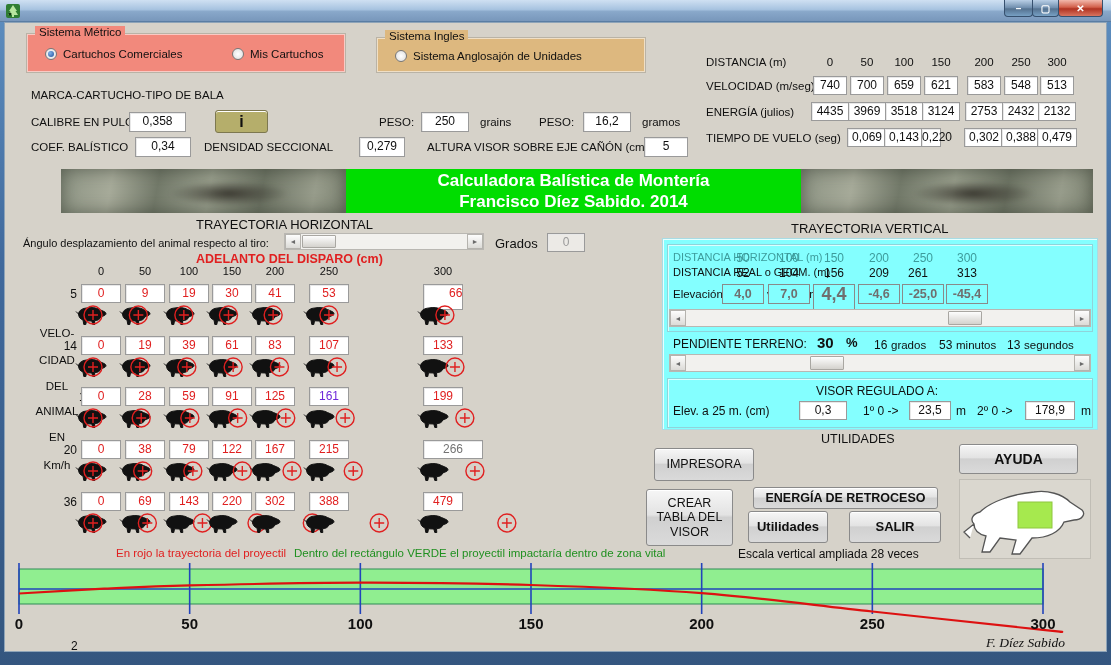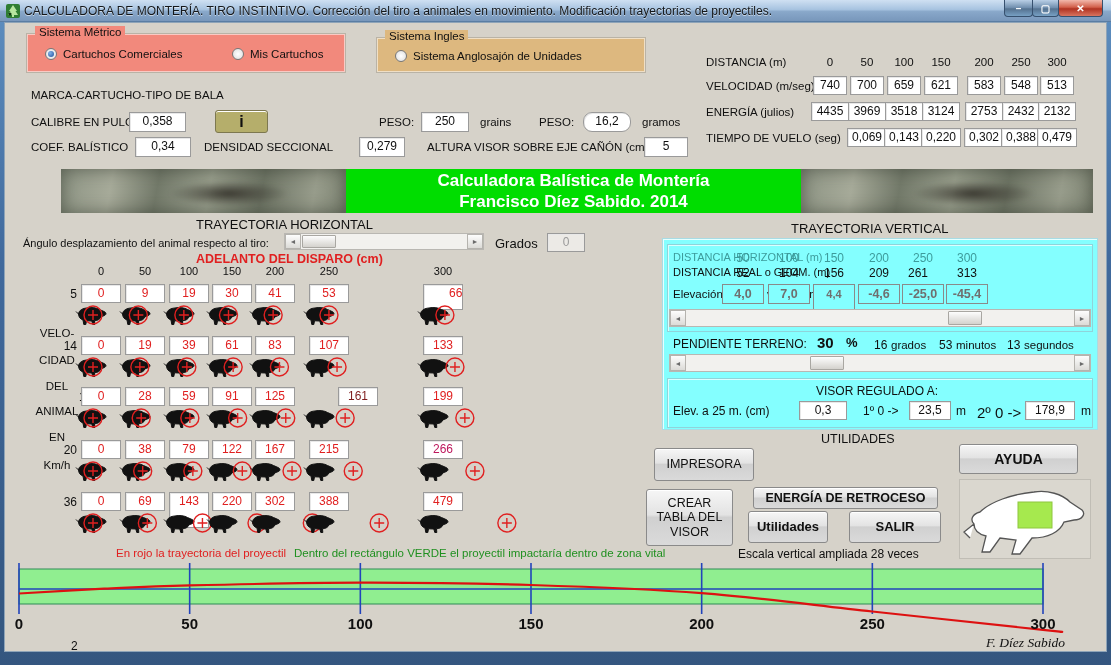--- a/index.html
+++ b/index.html
@@ -50,21 +50,20 @@
 </head>
 <body>
 
 <div id="win">
   <div id="titlebar">
     <svg id="app-icon" viewBox="0 0 14 14">
       <rect x="0" y="0" width="14" height="14" rx="2" fill="#2f7d33"></rect>
       <path d="M7 1 L11 7 L9.5 7 L12 11 L8 11 L8 13 L6 13 L6 11 L2 11 L4.5 7 L3 7 Z" fill="#b8e6a0"></path>
       <circle cx="4" cy="10" r="1.6" fill="#0d3b10"></circle>
     </svg>
-    <span id="title-text">CALCULADORA DE MONTERÍA.  TIRO INSTINTIVO. Corrección del tiro a animales en movimiento.  Modificación trayectorias de proyectiles.</span>
     <div class="winbtns">
       <div class="wbtn min">–</div>
       <div class="wbtn max">▢</div>
       <div class="wbtn close">✕</div>
     </div>
   </div>
 
   <div id="client">
       <div class="abs grp" style="left: 21px; top: 10px; width: 320px; height: 40px; background: rgb(242, 137, 124);">
         <span class="grp-title" style="background: rgb(242, 137, 124);">Sistema Métrico</span>
@@ -85,21 +84,21 @@
         </div>
       </div>
       <div class="abs lbl" style="left: 26px; top: 66px;">MARCA-CARTUCHO-TIPO DE BALA</div>
       <div class="abs lbl" style="left: 26px; top: 93px;">CALIBRE EN PULGAD.</div>
       <div class="abs box" style="left: 124px; top: 89px; width: 57px; height: 20px;">0,358</div>
       <div class="abs btn" style="left: 210px; top: 87px; width: 53px; height: 23px; background: rgb(181, 174, 107); font-weight: bold; border: 1px solid rgb(125, 120, 80);">i</div>
       <div class="abs lbl" style="left: 374px; top: 93px;">PESO:</div>
       <div class="abs box" style="left: 416px; top: 89px; width: 48px; height: 20px;">250</div>
       <div class="abs lbl" style="left: 475px; top: 93px;">grains</div>
       <div class="abs lbl" style="left: 534px; top: 93px;">PESO:</div>
-      <div class="abs box" style="left: 578px; top: 89px; width: 48px; height: 20px; border-radius: 9px;">16,2</div>
+      <div class="abs box" style="left: 578px; top: 89px; width: 48px; height: 20px;">16,2</div>
       <div class="abs lbl" style="left: 637px; top: 93px;">gramos</div>
       <div class="abs lbl" style="left: 26px; top: 118px;">COEF. BALÍSTICO</div>
       <div class="abs box" style="left: 130px; top: 114px; width: 56px; height: 20px;">0,34</div>
       <div class="abs lbl" style="left: 199px; top: 118px;">DENSIDAD SECCIONAL</div>
       <div class="abs box" style="left: 354px; top: 114px; width: 46px; height: 20px;">0,279</div>
       <div class="abs lbl" style="left: 422px; top: 118px;">ALTURA VISOR SOBRE EJE CAÑÓN (cm)</div>
       <div class="abs box" style="left: 639px; top: 114px; width: 44px; height: 20px;">5</div>
       <div class="abs lbl" style="left: 701px; top: 33px;">DISTANCIA (m)</div>
       <div class="abs lbl" style="left: 811px; top: 33px; width: 28px; text-align: center;">0</div>
       <div class="abs lbl" style="left: 848px; top: 33px; width: 28px; text-align: center;">50</div>
@@ -120,21 +119,21 @@
       <div class="abs box" style="left: 806px; top: 79px; width: 38px; height: 19px;">4435</div>
       <div class="abs box" style="left: 843px; top: 79px; width: 38px; height: 19px;">3969</div>
       <div class="abs box" style="left: 880px; top: 79px; width: 38px; height: 19px;">3518</div>
       <div class="abs box" style="left: 917px; top: 79px; width: 38px; height: 19px;">3124</div>
       <div class="abs box" style="left: 960px; top: 79px; width: 38px; height: 19px;">2753</div>
       <div class="abs box" style="left: 997px; top: 79px; width: 38px; height: 19px;">2432</div>
       <div class="abs box" style="left: 1033px; top: 79px; width: 38px; height: 19px;">2132</div>
       <div class="abs lbl" style="left: 701px; top: 109px;">TIEMPO DE VUELO (seg)</div>
       <div class="abs box" style="left: 842px; top: 105px; width: 40px; height: 19px;">0,069</div>
       <div class="abs box" style="left: 879px; top: 105px; width: 40px; height: 19px;">0,143</div>
-      <div class="abs box" style="left: 916px; top: 105px; width: 40px; height: 19px;">0,220</div>
+      <div class="abs box" style="left: 916px; top: 105px; width: 20px; height: 19px;">0,220</div>
       <div class="abs box" style="left: 959px; top: 105px; width: 40px; height: 19px;">0,302</div>
       <div class="abs box" style="left: 996px; top: 105px; width: 40px; height: 19px;">0,388</div>
       <div class="abs box" style="left: 1032px; top: 105px; width: 40px; height: 19px;">0,479</div>
       <div class="abs " style="left: 56px; top: 146px; width: 285px; height: 44px; background: linear-gradient(100deg, rgb(141, 148, 132) 0%, rgb(167, 171, 154) 18%, rgb(115, 122, 106) 34%, rgb(154, 160, 142) 52%, rgb(110, 117, 101) 70%, rgb(152, 157, 140) 88%, rgb(127, 133, 116) 100%); box-shadow: rgba(40, 45, 35, 0.55) 0px 0px 18px inset;">
         <div style="position: absolute; left: 38%; top: 28%; width: 42%; height: 55%; background: radial-gradient(closest-side, rgb(58, 56, 48), rgba(58, 56, 48, 0)); filter: blur(2px);"></div>
       </div>
       <div class="abs " style="left: 796px; top: 146px; width: 292px; height: 44px; background: linear-gradient(100deg, rgb(141, 148, 132) 0%, rgb(167, 171, 154) 18%, rgb(115, 122, 106) 34%, rgb(154, 160, 142) 52%, rgb(110, 117, 101) 70%, rgb(152, 157, 140) 88%, rgb(127, 133, 116) 100%); box-shadow: rgba(40, 45, 35, 0.55) 0px 0px 18px inset;">
         <div style="position: absolute; left: 38%; top: 28%; width: 42%; height: 55%; background: radial-gradient(closest-side, rgb(58, 56, 48), rgba(58, 56, 48, 0)); filter: blur(2px);"></div>
       </div>
       <div class="abs " style="left: 341px; top: 146px; width: 455px; height: 44px; background: rgb(0, 221, 0); display: flex; flex-direction: column; align-items: center; justify-content: center; font-family: &quot;DejaVu Serif&quot;, serif; color: rgb(255, 255, 255); font-weight: bold; font-size: 17px; line-height: 21px;">
@@ -350,21 +349,21 @@
       <div class="abs box redtxt" style="left: 250px; top: 364px; width: 40px; height: 19px; color: rgb(224, 32, 32);">125</div>
       <div class="abs " style="left: 244px; top: 384px; width: 110px; height: 26px; overflow: visible;">
         <svg width="110" height="26" viewBox="0 0 110 26">
           <path d="M3.5,10 C4,6 8,4.2 12,4 C16,3.2 21,3.5 24.5,5.5 L29,7.5 C31.5,8.5 31.5,10.5 29.5,11.5 L26,12.8 C25,15.5 22.5,16.5 19.5,16.8 L19.8,20.5 L17.8,20.5 L16.8,17 L11.5,16.8 L10.8,20.5 L8.8,20.5 L8,16 C5.5,15 3.8,13.5 3.5,10 Z M3.5,10 L1,7.5" fill="#111" stroke="#111" stroke-width="1"></path>
           <g>
             <circle cx="36.75" cy="11" r="9" fill="none" stroke="#e02020" stroke-width="1.4"></circle>
             <path d="M31.75,11 H41.75 M36.75,6 V16" stroke="#e02020" stroke-width="1.4"></path>
           </g>
         </svg>
       </div>
-      <div class="abs box redtxt" style="left: 304px; top: 364px; width: 40px; height: 19px; color: #7f1d1d; margin-left: 29px;">161</div>
+      <div class="abs box redtxt" style="left: 304px; top: 364px; width: 40px; height: 19px; color: #6d28d9;">161</div>
       <div class="abs " style="left: 298px; top: 384px; width: 110px; height: 26px; overflow: visible;">
         <svg width="110" height="26" viewBox="0 0 110 26">
           <path d="M3.5,10 C4,6 8,4.2 12,4 C16,3.2 21,3.5 24.5,5.5 L29,7.5 C31.5,8.5 31.5,10.5 29.5,11.5 L26,12.8 C25,15.5 22.5,16.5 19.5,16.8 L19.8,20.5 L17.8,20.5 L16.8,17 L11.5,16.8 L10.8,20.5 L8.8,20.5 L8,16 C5.5,15 3.8,13.5 3.5,10 Z M3.5,10 L1,7.5" fill="#111" stroke="#111" stroke-width="1"></path>
           <g>
             <circle cx="42.15" cy="11" r="9" fill="none" stroke="#e02020" stroke-width="1.4"></circle>
             <path d="M37.15,11 H47.15 M42.15,6 V16" stroke="#e02020" stroke-width="1.4"></path>
           </g>
         </svg>
       </div>
       <div class="abs box redtxt" style="left: 418px; top: 364px; width: 40px; height: 19px; color: rgb(224, 32, 32);">199</div>
@@ -431,21 +430,21 @@
       <div class="abs box redtxt" style="left: 304px; top: 417px; width: 40px; height: 19px; color: rgb(224, 32, 32);">215</div>
       <div class="abs " style="left: 298px; top: 437px; width: 110px; height: 26px; overflow: visible;">
         <svg width="110" height="26" viewBox="0 0 110 26">
           <path d="M3.5,10 C4,6 8,4.2 12,4 C16,3.2 21,3.5 24.5,5.5 L29,7.5 C31.5,8.5 31.5,10.5 29.5,11.5 L26,12.8 C25,15.5 22.5,16.5 19.5,16.8 L19.8,20.5 L17.8,20.5 L16.8,17 L11.5,16.8 L10.8,20.5 L8.8,20.5 L8,16 C5.5,15 3.8,13.5 3.5,10 Z M3.5,10 L1,7.5" fill="#111" stroke="#111" stroke-width="1"></path>
           <g>
             <circle cx="50.25" cy="11" r="9" fill="none" stroke="#e02020" stroke-width="1.4"></circle>
             <path d="M45.25,11 H55.25 M50.25,6 V16" stroke="#e02020" stroke-width="1.4"></path>
           </g>
         </svg>
       </div>
-      <div class="abs box redtxt" style="left: 418px; top: 417px; width: 40px; height: 19px; color: #be185d;">266</div>
+      <div class="abs box redtxt" style="left: 418px; top: 417px; width: 60px; height: 19px; color: #737373;">266</div>
       <div class="abs " style="left: 412px; top: 437px; width: 110px; height: 26px; overflow: visible;">
         <svg width="110" height="26" viewBox="0 0 110 26">
           <path d="M3.5,10 C4,6 8,4.2 12,4 C16,3.2 21,3.5 24.5,5.5 L29,7.5 C31.5,8.5 31.5,10.5 29.5,11.5 L26,12.8 C25,15.5 22.5,16.5 19.5,16.8 L19.8,20.5 L17.8,20.5 L16.8,17 L11.5,16.8 L10.8,20.5 L8.8,20.5 L8,16 C5.5,15 3.8,13.5 3.5,10 Z M3.5,10 L1,7.5" fill="#111" stroke="#111" stroke-width="1"></path>
           <g>
             <circle cx="57.9" cy="11" r="9" fill="none" stroke="#e02020" stroke-width="1.4"></circle>
             <path d="M52.9,11 H62.9 M57.9,6 V16" stroke="#e02020" stroke-width="1.4"></path>
           </g>
         </svg>
       </div>
       <div class="abs lbl" style="left: 54px; top: 472px; width: 18px; text-align: right; font-size: 12px;">36</div>
@@ -462,21 +461,21 @@
       <div class="abs box redtxt" style="left: 120px; top: 469px; width: 40px; height: 19px; color: rgb(224, 32, 32);">69</div>
       <div class="abs " style="left: 114px; top: 489px; width: 110px; height: 26px; overflow: visible;">
         <svg width="110" height="26" viewBox="0 0 110 26">
           <path d="M3.5,10 C4,6 8,4.2 12,4 C16,3.2 21,3.5 24.5,5.5 L29,7.5 C31.5,8.5 31.5,10.5 29.5,11.5 L26,12.8 C25,15.5 22.5,16.5 19.5,16.8 L19.8,20.5 L17.8,20.5 L16.8,17 L11.5,16.8 L10.8,20.5 L8.8,20.5 L8,16 C5.5,15 3.8,13.5 3.5,10 Z M3.5,10 L1,7.5" fill="#111" stroke="#111" stroke-width="1"></path>
           <g>
             <circle cx="28.35" cy="11" r="9" fill="none" stroke="#e02020" stroke-width="1.4"></circle>
             <path d="M23.35,11 H33.35 M28.35,6 V16" stroke="#e02020" stroke-width="1.4"></path>
           </g>
         </svg>
       </div>
-      <div class="abs box redtxt" style="left: 164px; top: 469px; width: 40px; height: 36px; color: rgb(224, 32, 32);">143</div>
+      <div class="abs box redtxt" style="left: 164px; top: 469px; width: 40px; height: 19px; color: rgb(224, 32, 32);">143</div>
       <div class="abs " style="left: 158px; top: 489px; width: 110px; height: 26px; overflow: visible;">
         <svg width="110" height="26" viewBox="0 0 110 26">
           <path d="M3.5,10 C4,6 8,4.2 12,4 C16,3.2 21,3.5 24.5,5.5 L29,7.5 C31.5,8.5 31.5,10.5 29.5,11.5 L26,12.8 C25,15.5 22.5,16.5 19.5,16.8 L19.8,20.5 L17.8,20.5 L16.8,17 L11.5,16.8 L10.8,20.5 L8.8,20.5 L8,16 C5.5,15 3.8,13.5 3.5,10 Z M3.5,10 L1,7.5" fill="#111" stroke="#111" stroke-width="1"></path>
           <g>
             <circle cx="39.45" cy="11" r="9" fill="none" stroke="#e02020" stroke-width="1.4"></circle>
             <path d="M34.45,11 H44.45 M39.45,6 V16" stroke="#e02020" stroke-width="1.4"></path>
           </g>
         </svg>
       </div>
       <div class="abs box redtxt" style="left: 207px; top: 469px; width: 40px; height: 19px; color: rgb(224, 32, 32);">220</div>
@@ -534,21 +533,21 @@
       <div class="abs lbl" style="left: 668px; top: 243px; font-size: 11px;">DISTANCIA REAL o GEOM. (m)</div>
       <div class="abs lbl" style="left: 723px; top: 243px; width: 30px; text-align: center; font-size: 12px;">52</div>
       <div class="abs lbl" style="left: 769px; top: 243px; width: 30px; text-align: center; font-size: 12px;">104</div>
       <div class="abs lbl" style="left: 814px; top: 243px; width: 30px; text-align: center; font-size: 12px;">156</div>
       <div class="abs lbl" style="left: 859px; top: 243px; width: 30px; text-align: center; font-size: 12px;">209</div>
       <div class="abs lbl" style="left: 903px; top: 243px; width: 30px; text-align: left; font-size: 12px;">261</div>
       <div class="abs lbl" style="left: 947px; top: 243px; width: 30px; text-align: center; font-size: 12px;">313</div>
       <div class="abs lbl" style="left: 668px; top: 265px; font-size: 11.5px;">Elevación sobre l. visión (cm)</div>
       <div class="abs cy" style="left: 717px; top: 261px; width: 42px; height: 20px; border: 1px solid rgb(138, 138, 138); color: rgb(111, 111, 111); font-size: 12.5px; text-align: center; line-height: 18px; font-weight: bold;">4,0</div>
       <div class="abs cy" style="left: 763px; top: 261px; width: 42px; height: 20px; border: 1px solid rgb(138, 138, 138); color: rgb(111, 111, 111); font-size: 12.5px; text-align: center; line-height: 18px; font-weight: bold;">7,0</div>
-      <div class="abs cy" style="left: 808px; top: 261px; width: 42px; height: 37px; border: 1px solid rgb(138, 138, 138); color: rgb(111, 111, 111); font-size: 11px; text-align: center; line-height: 18px; font-weight: bold;">4,4</div>
+      <div class="abs cy" style="left: 808px; top: 261px; width: 42px; height: 37px; border: 1px solid rgb(138, 138, 138); color: rgb(111, 111, 111); font-size: 18px; text-align: center; line-height: 18px; font-weight: bold;">4,4</div>
       <div class="abs cy" style="left: 853px; top: 261px; width: 42px; height: 20px; border: 1px solid rgb(138, 138, 138); color: rgb(111, 111, 111); font-size: 12.5px; text-align: center; line-height: 18px; font-weight: bold;">-4,6</div>
       <div class="abs cy" style="left: 897px; top: 261px; width: 42px; height: 20px; border: 1px solid rgb(138, 138, 138); color: rgb(111, 111, 111); font-size: 12.5px; text-align: center; line-height: 18px; font-weight: bold;">-25,0</div>
       <div class="abs cy" style="left: 941px; top: 261px; width: 42px; height: 20px; border: 1px solid rgb(138, 138, 138); color: rgb(111, 111, 111); font-size: 12.5px; text-align: center; line-height: 18px; font-weight: bold;">-45,4</div>
       <div class="abs scroll" style="left: 664px; top: 286px; width: 422px; height: 18px;">
         <div class="arr">◄</div>
         <div class="arr r">►</div>
         <div class="thumb" style="left: 278px;"></div>
       </div>
       <div class="abs lbl" style="left: 668px; top: 314px; font-size: 12px;">PENDIENTE  TERRENO:</div>
       <div class="abs lbl" style="left: 812px; top: 311px; font-weight: bold; font-size: 15px;">30</div>
@@ -564,21 +563,21 @@
         <div class="arr r">►</div>
         <div class="thumb" style="left: 140px;"></div>
       </div>
       <div class="abs cy cybox" style="left: 662px; top: 355px; width: 426px; height: 50px;"></div>
       <div class="abs lbl" style="left: 811px; top: 361px; font-size: 12px;">VISOR REGULADO A:</div>
       <div class="abs lbl" style="left: 668px; top: 381px; font-size: 12px;">Elev. a 25 m. (cm)</div>
       <div class="abs box" style="left: 794px; top: 378px; width: 48px; height: 19px;">0,3</div>
       <div class="abs lbl" style="left: 858px; top: 381px; font-size: 12px;">1º 0 -&gt;</div>
       <div class="abs box" style="left: 904px; top: 378px; width: 42px; height: 19px;">23,5</div>
       <div class="abs lbl" style="left: 951px; top: 381px; font-size: 12px;">m</div>
-      <div class="abs lbl" style="left: 972px; top: 381px; font-size: 15px;">2º 0 -&gt;</div>
+      <div class="abs lbl" style="left: 972px; top: 381px; font-size: 12px;">2º 0 -&gt;</div>
       <div class="abs box" style="left: 1020px; top: 378px; width: 50px; height: 19px;">178,9</div>
       <div class="abs lbl" style="left: 1076px; top: 381px; font-size: 12px;">m</div>
       <div class="abs lbl" style="left: 816px; top: 409px; font-size: 12.5px;">UTILIDADES</div>
       <div class="abs btn" style="left: 649px; top: 425px; width: 100px; height: 33px; font-size: 12.5px; padding: 2px; line-height: 1.15;">IMPRESORA</div>
       <div class="abs btn" style="left: 954px; top: 421px; width: 119px; height: 30px; font-size: 14px; font-weight: bold; padding: 2px; line-height: 1.15;">AYUDA</div>
       <div class="abs btn" style="left: 641px; top: 466px; width: 87px; height: 57px; font-size: 12.5px; padding: 2px; line-height: 1.15;">CREAR TABLA DEL VISOR</div>
       <div class="abs btn" style="left: 748px; top: 464px; width: 185px; height: 22px; font-size: 12.5px; font-weight: bold; padding: 2px; line-height: 1.15;">ENERGÍA DE RETROCESO</div>
       <div class="abs btn" style="left: 743px; top: 488px; width: 80px; height: 32px; font-size: 13px; font-weight: bold; padding: 2px; line-height: 1.15;">Utilidades</div>
       <div class="abs btn" style="left: 844px; top: 488px; width: 92px; height: 32px; font-size: 13px; font-weight: bold; padding: 2px; line-height: 1.15;">SALIR</div>
       <div class="abs " style="left: 954px; top: 456px; width: 132px; height: 80px; background: rgb(218, 215, 207); border: 1px solid rgb(192, 189, 181);">

